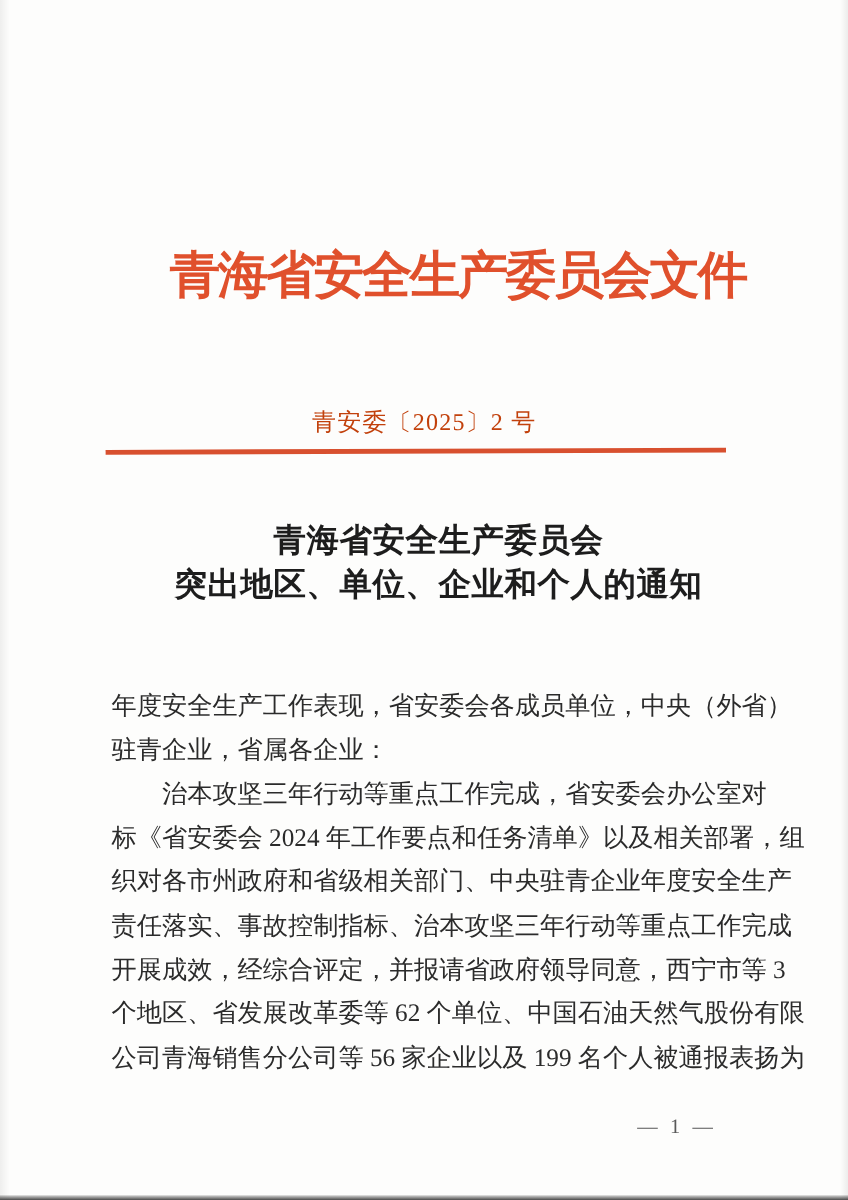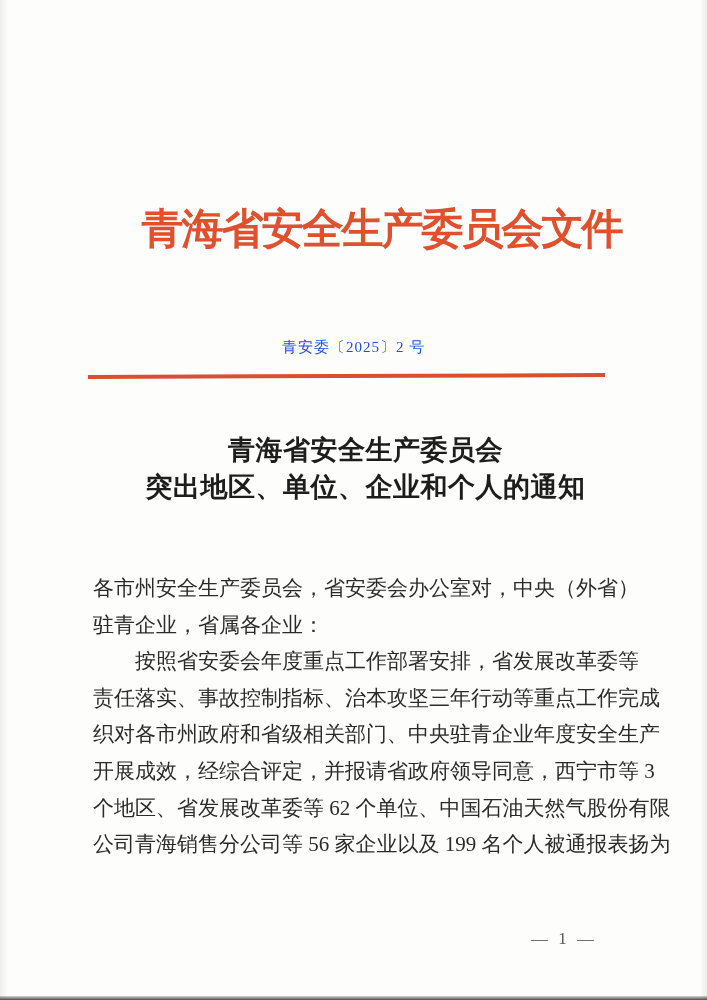--- a/index.html
+++ b/index.html
@@ -46,22 +46,22 @@
     color: #e0502c;
     white-space: nowrap;
     margin-left: 28px;
   }
   .doc-number {
     position: absolute;
     top: 338px;
     left: 0;
     width: 100%;
     text-align: center;
-    font-size: 15px;
-    color: #1d4ed8;
+    font-size: 20px;
+    color: #c2410c;
     letter-spacing: 1px;
   }
   .red-rule {
     position: absolute;
     top: 374px;
     left: 88px;
     width: 517px;
     height: 4px;
     background: #d8502f;
     transform: rotate(-0.2deg);
@@ -120,25 +120,26 @@
   <div class="doc-number">青安委〔2025〕2 号</div>
 
   <div class="red-rule"></div>
 
   <div class="doc-title">
     <div>青海省安全生产委员会</div>
     <div>突出地区、单位、企业和个人的通知</div>
   </div>
 
   <div class="body-text">
-    <div class="line">各市州安全生产委员会，省安委会办公室对，中央（外省）</div>
+    <div class="line">年度安全生产工作表现，省安委会各成员单位，中央（外省）</div>
     <div class="line no-stretch">驻青企业，省属各企业：</div>
-    <div class="line indent">按照省安委会年度重点工作部署安排，省发展改革委等</div>
+    <div class="line indent">治本攻坚三年行动等重点工作完成，省安委会办公室对</div>
+    <div class="line">标《省安委会 2024 年工作要点和任务清单》以及相关部署，组</div>
+    <div class="line">织对各市州政府和省级相关部门、中央驻青企业年度安全生产</div>
     <div class="line">责任落实、事故控制指标、治本攻坚三年行动等重点工作完成</div>
-    <div class="line">织对各市州政府和省级相关部门、中央驻青企业年度安全生产</div>
     <div class="line">开展成效，经综合评定，并报请省政府领导同意，西宁市等 3</div>
     <div class="line">个地区、省发展改革委等 62 个单位、中国石油天然气股份有限</div>
     <div class="line">公司青海销售分公司等 56 家企业以及 199 名个人被通报表扬为</div>
   </div>
 
   <div class="page-number">— 1 —</div>
 
   <div class="edge-left"></div>
   <div class="edge-right"></div>
   <div class="edge-bottom"></div>

